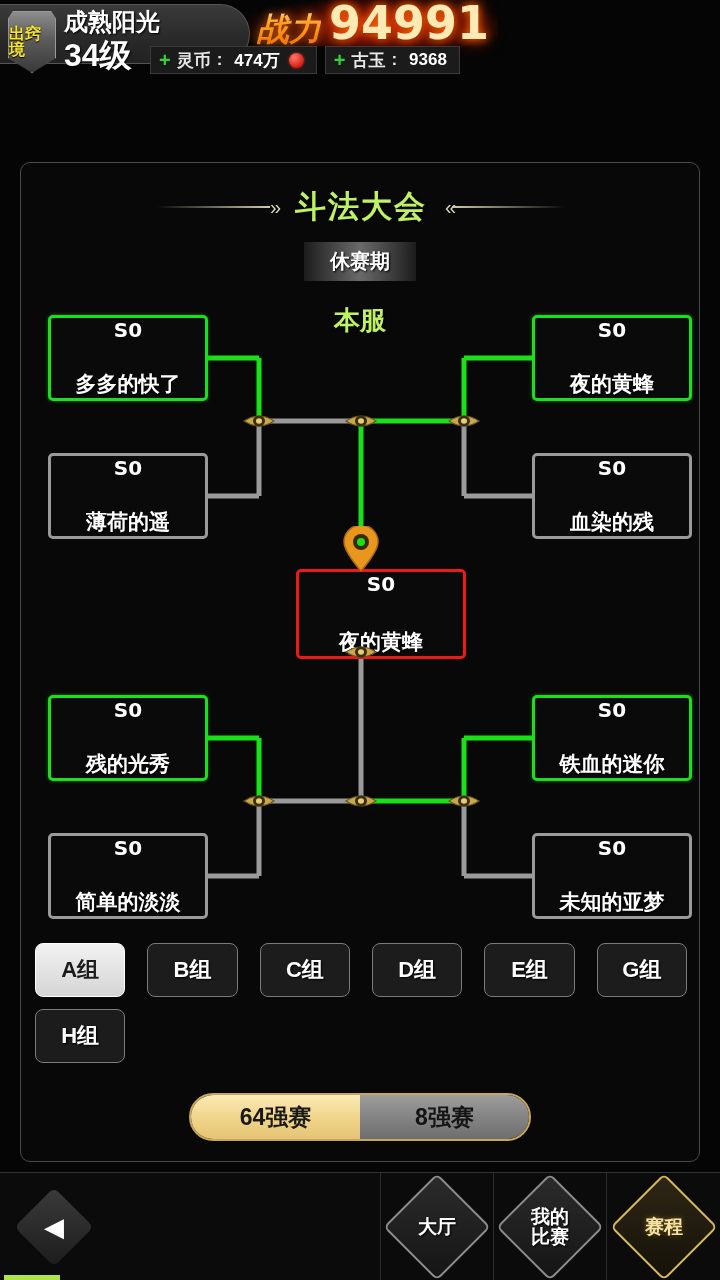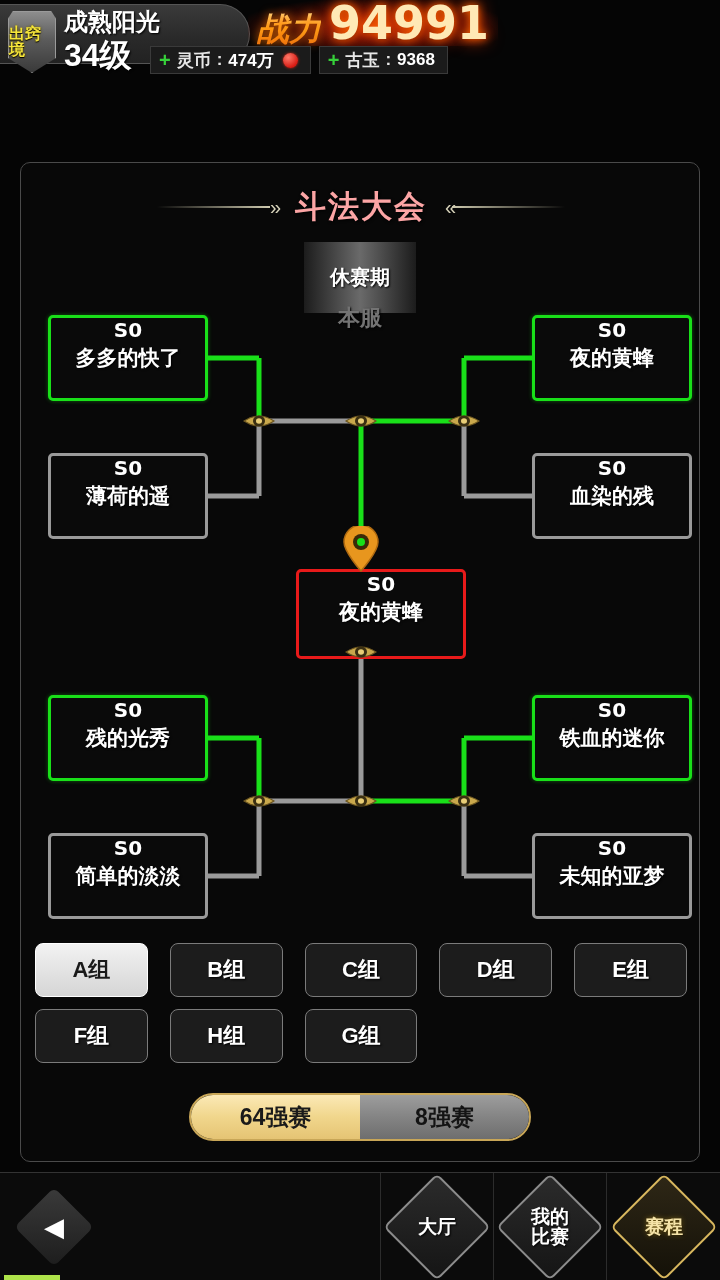--- a/index.html
+++ b/index.html
@@ -63,81 +63,81 @@
   }
 
   .cur-row { position:absolute; left:150px; top:46px; display:flex; gap:8px; }
   .cur-chip {
     height:28px; background:#1b1b1b; border:1px solid #3a3a3a;
     display:flex; align-items:center; gap:6px; padding:0 12px 0 8px;
     position:relative;
   }
   .plus { color:#36d13a; font-size:20px; font-weight:bold; line-height:1; }
   .cur-name { color:#e8e8e8; font-size:17px; font-weight:bold; }
-  .cur-val { color:#fff; font-size:17px; font-weight:bold; }
+  .cur-val { color:#fff; font-size:17px; font-weight:bold; margin-left:6px; }
   .red-dot {
     width:15px; height:15px; border-radius:50%;
     background:radial-gradient(circle at 35% 30%, #ff7a6a, #d81b13 70%);
     margin-left:3px; box-shadow:0 0 3px rgba(255,40,20,.8);
   }
 
   
   #panel {
     position:absolute; left:20px; top:162px; width:680px; height:1000px;
     background:#080808; border:1px solid #4a4a4a; border-radius:10px;
   }
 
   .title-row {
     position:absolute; left:0; top:22px; width:680px; height:44px;
     display:flex; align-items:center; justify-content:center; gap:18px;
   }
   .title-text {
-    color:#fca5a5; font-size:31px; font-weight:bold; letter-spacing:2px;
+    color:#bef264; font-size:31px; font-weight:bold; letter-spacing:2px;
     text-shadow:1px 1px 3px #000;
   }
   .deco { display:flex; align-items:center; width:120px; }
   .deco .line { height:2px; flex:1; background:linear-gradient(90deg,rgba(200,200,170,0),#cfcbb0); }
   .deco.right .line { background:linear-gradient(270deg,rgba(200,200,170,0),#cfcbb0); }
   .deco .chev { color:#d8d4bb; font-size:20px; line-height:1; letter-spacing:-4px; }
 
   .season-badge {
     position:absolute; left:50%; top:79px; transform:translateX(-50%);
-    padding:22px 26px;
+    padding:6px 26px;
     background:linear-gradient(90deg,#1c1c1c 0%,#6a6a6a 50%,#1c1c1c 100%);
     color:#fff; font-size:20px; font-weight:bold; text-shadow:1px 1px 2px #000;
   }
   .server-tag {
     position:absolute; left:50%; top:140px; transform:translateX(-50%);
-    color:#737373; font-size:22px; font-weight:bold; text-shadow:1px 1px 2px #000;
+    color:#bef264; font-size:26px; font-weight:bold; text-shadow:1px 1px 2px #000;
   }
 
   
   #bracket { position:absolute; left:0; top:0; width:680px; height:780px; }
   #wires { position:absolute; left:0; top:0; width:680px; height:780px; }
 
   .node {
     position:absolute; width:160px; height:86px;
     background:#0a0a0a; border:3px solid #9a9a9a; border-radius:5px;
-    display:flex; flex-direction:column; align-items:center; justify-content:flex-start;
+    display:flex; flex-direction:column; align-items:center; justify-content:space-between;
     gap:2px;
   }
   .node.win { border-color:#19e019; box-shadow:0 0 4px rgba(25,224,25,.4); }
   .node.champ { border-color:#e81a1a; width:170px; height:90px; }
   .node .seed { color:#fff; font-size:20px; font-weight:bold; font-family:"DejaVu Sans", sans-serif; }
   .node .pname { color:#fff; font-size:21px; font-weight:bold; text-shadow:1px 1px 2px #000; white-space:nowrap; }
 
   .eye {
     position:absolute; width:32px; height:18px; transform:translate(-50%,-50%);
   }
   .pin { position:absolute; width:40px; height:46px; transform:translate(-50%,-50%); }
 
   
   #groups {
     position:absolute; left:14px; top:780px; width:652px;
-    display:grid; grid-template-columns:repeat(5,1fr); gap:12px 22px;
+    display:grid; grid-template-columns:repeat(6,1fr); gap:12px 22px;
   }
   .gbtn {
     height:54px; border-radius:8px;
     background:#1c1c1c; border:1px solid #7b7b7b;
     color:#fff; font-size:22px; font-weight:bold;
     display:flex; align-items:center; justify-content:center;
     text-shadow:1px 1px 2px #000;
   }
   .gbtn.active {
     background:linear-gradient(180deg,#f2f2f2,#d5d5d5);
@@ -352,23 +352,22 @@
             <circle cx="20" cy="16" r="4" fill="#19e019"></circle>
           </svg></div>
       </div>
 
     <div id="groups">
         <div class="gbtn active">A组</div>
         <div class="gbtn">B组</div>
         <div class="gbtn">C组</div>
         <div class="gbtn">D组</div>
         <div class="gbtn">E组</div>
-        <div class="gbtn">F组</div>
+        <div class="gbtn">G组</div>
         <div class="gbtn">H组</div>
-        <div class="gbtn">G组</div>
       </div>
 
     <div id="rounds">
         <div class="rtab">64强赛</div>
         <div class="rtab inactive">8强赛</div>
       </div>
   </div>
 
   <div id="bottomnav">
     <div class="nav-left">

